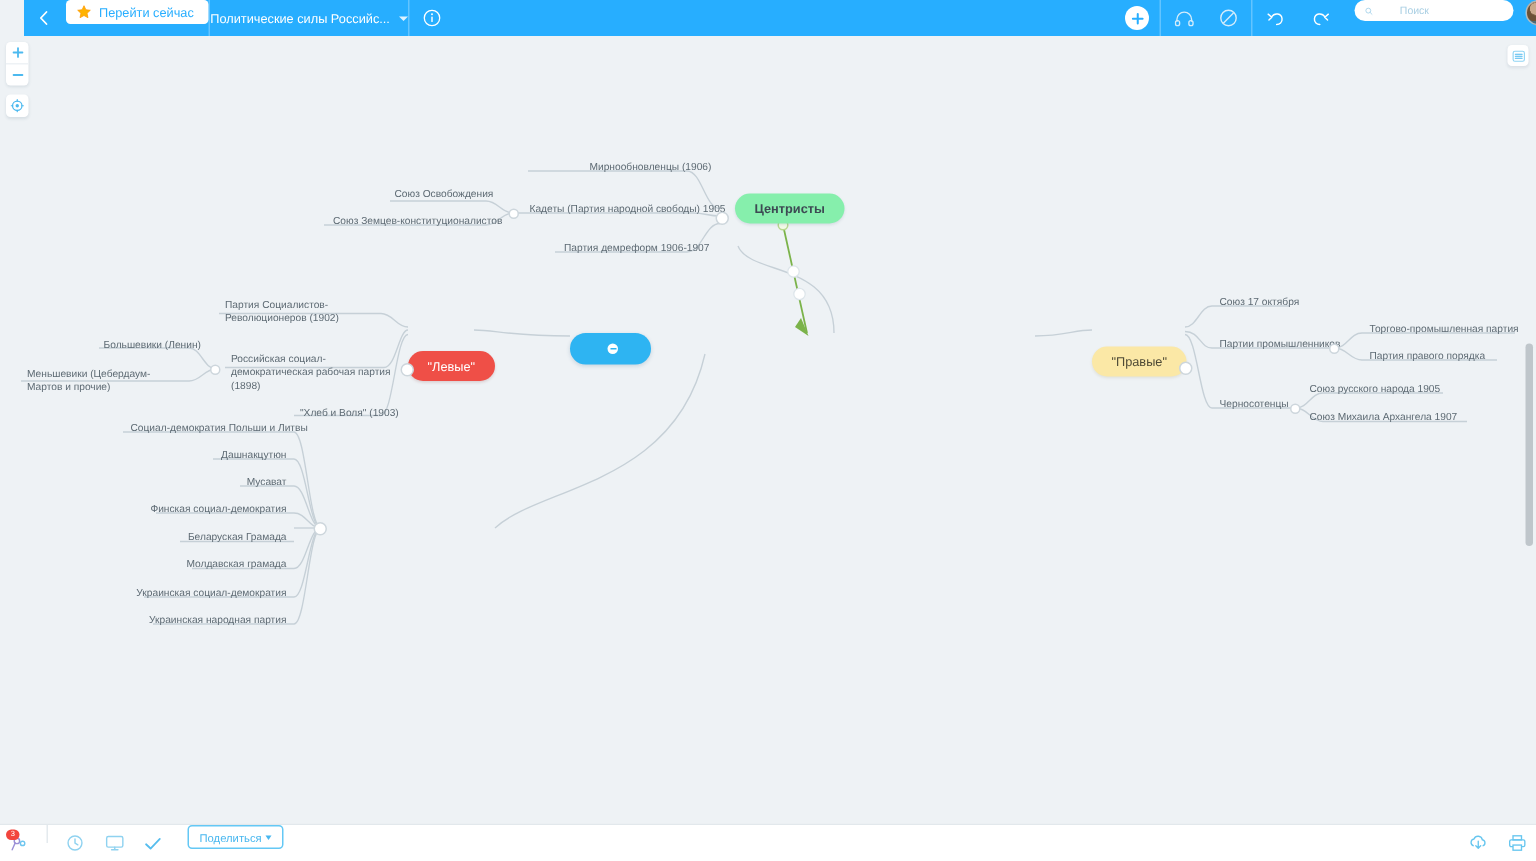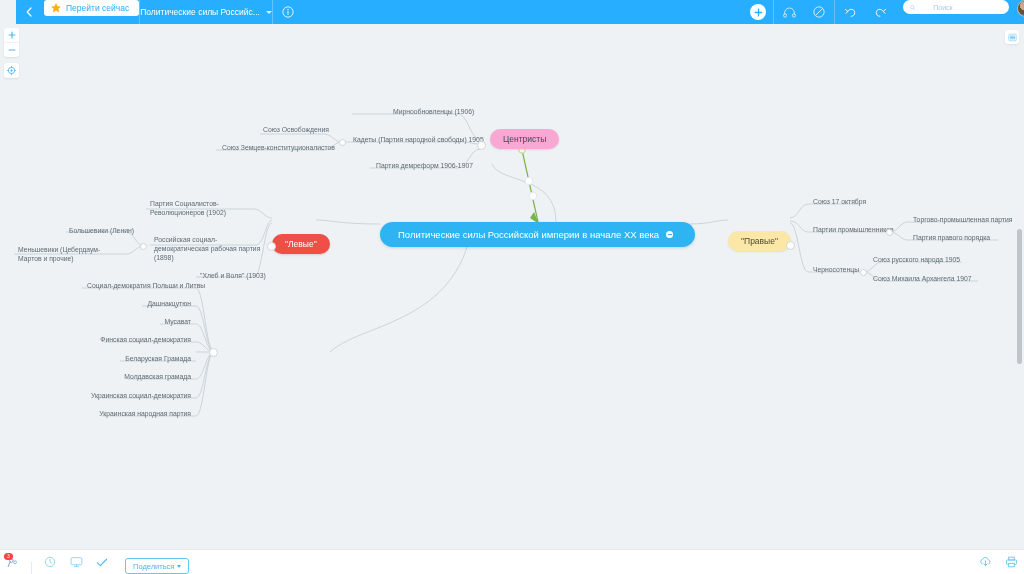--- a/index.html
+++ b/index.html
@@ -209,21 +209,21 @@
     width: 4px; height: 1px; background: #2eb4f2;
   }
 
   
   .n-l1 {
     font-size: 8.5px;
     border-radius: 11px;
     padding: 5px 13px;
     display: flex; align-items: center; justify-content: center;
   }
-  .n-center { background: #f9a8d4; color: #3d4a53; box-shadow: 0 1px 2px rgba(50,80,110,0.13); }
+  .n-center { background: #86efac; color: #3d4a53; box-shadow: 0 1px 2px rgba(50,80,110,0.13); font-weight: bold; }
   .n-left   { background: #ef4f47; color: #ffffff; box-shadow: 0 1px 2px rgba(120,40,40,0.18); }
   .n-right  { background: #fbe8a6; color: #4e4a36; box-shadow: 0 1px 2px rgba(120,110,50,0.13); }
   .n-nat    { background: #dfe5e9; color: #ffffff; font-size: 9px; padding: 6px 15px; border-radius: 12px; }
 
   
   .n-leaf {
     font-size: 6.8px;
     color: #5d6a73;
     padding: 2px 5px 3px 5px;
     line-height: 1.35;
@@ -244,21 +244,21 @@
   .hdot.sm { width: 5px; height: 5px; }
 
   
   .bottombar {
     position: absolute;
     left: 0; bottom: 0;
     width: 1024px; height: 24px;
     background: #ffffff;
     border-top: 1px solid #e2e8ec;
     display: flex;
-    align-items: flex-end;
+    align-items: flex-start;
     z-index: 40;
   }
   .bb-ico {
     width: 26px; height: 24px;
     display: flex; align-items: center; justify-content: center;
     cursor: pointer;
     position: relative;
   }
   .bb-badge {
     position: absolute;
@@ -493,21 +493,20 @@
       <g stroke="#7bb34a" stroke-width="1.2" fill="none">
         <path d="M522 126 L538 198"></path>
         <path d="M534 188 L539 200 L530 194" fill="#7bb34a" stroke="none"></path>
       </g>
       <circle cx="522" cy="126" r="3.2" fill="#f4fbe8" stroke="#b8d88e" stroke-width="1"></circle>
       <circle cx="529" cy="157" r="3.8" fill="#ffffff" stroke="#dde5ea" stroke-width="0.8"></circle>
       <circle cx="533" cy="172" r="3.8" fill="#ffffff" stroke="#dde5ea" stroke-width="0.8"></circle>
     </svg>
 
     <div class="node n-root" style="left:380px; top:198px;">
-      <span>Политические силы Российской империи в начале XX века</span>
       <span class="collapse-dot"></span>
     </div>
 
     <div class="node n-l1 n-center" style="left:490px; top:105px;">
       <span>Центристы</span>
     </div>
     <div class="hdot" style="left:477px; top:117px;"></div>
 
     <div class="node n-leaf" style="left:388px; top:81px;">Мирнообновленцы (1906)</div>
 

